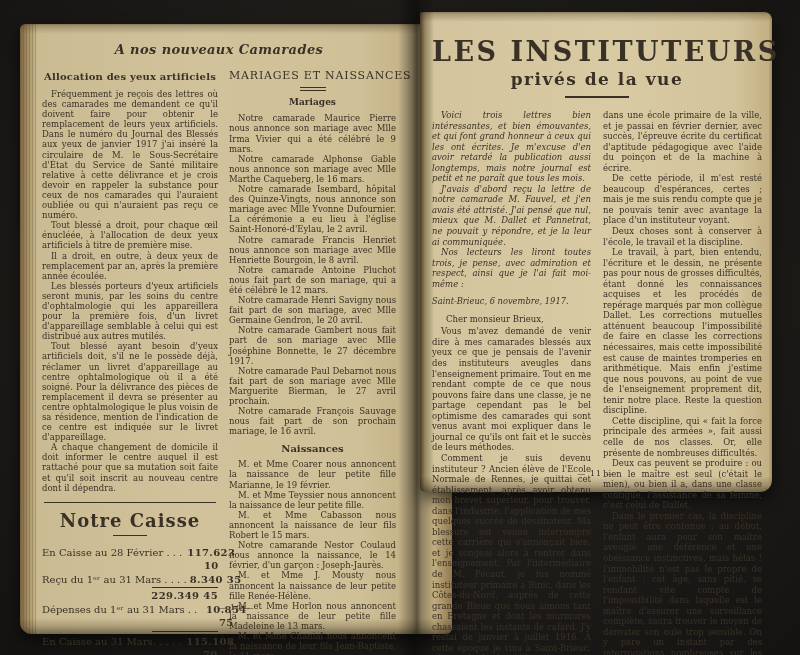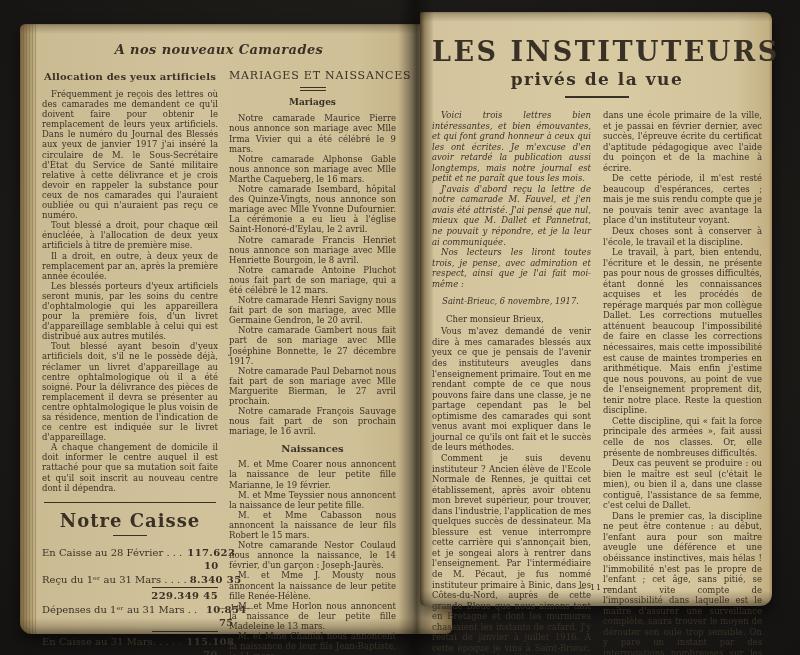--- a/index.html
+++ b/index.html
@@ -3,21 +3,21 @@
 <meta charset="utf-8">
 <style>
   html,body{margin:0;padding:0;background:#1b1917;}
   .scene{position:relative;width:800px;height:655px;overflow:hidden;
          background:radial-gradient(ellipse at 50% 45%, #262320 0%, #1e1c19 55%, #141311 100%);
          font-family:"DejaVu Serif", serif;color:#3a3126;}
   .page{position:absolute;box-shadow:0 7px 16px rgba(0,0,0,.6);}
   .page-left{left:20px;top:24px;width:390px;height:610px;
     border-radius:6px 2px 6px 12px;
     background:linear-gradient(90deg,#97815a 0px,#bda878 8px,#cbbb93 18px,#d1c29b 40%,#cfc097 78%,#bfab80 96%,#92794e 100%);padding-left:42px;}
-  .page-right{left:420px;top:12px;width:352px;height:594px;
+  .page-right{left:420px;top:12px;width:352px;height:480px;
     border-radius:2px 8px 12px 6px;
     background:linear-gradient(90deg,#6e5a39 0px,#b7a377 5px,#d3c49d 14px,#d8caa3 55%,#d3c39b 90%,#c3b084 99%,#a28c60 100%);}
   .page::after{content:"";position:absolute;left:0;right:0;bottom:0;height:16px;border-radius:inherit;
     background:linear-gradient(180deg,rgba(0,0,0,0) 0%,rgba(60,45,22,.25) 55%,rgba(25,18,8,.5) 100%);}
   .page::before{content:"";position:absolute;left:0;right:0;top:0;height:10px;border-radius:inherit;
     background:linear-gradient(0deg,rgba(0,0,0,0) 0%,rgba(70,55,30,.30) 80%,rgba(40,30,14,.45) 100%);}
   .deckle{position:absolute;left:0;top:0;bottom:0;width:16px;border-radius:6px 0 0 12px;
     background:repeating-linear-gradient(90deg,rgba(100,78,45,.30) 0 1px,rgba(0,0,0,0) 1px 3px),
                linear-gradient(90deg,rgba(90,70,40,.45),rgba(0,0,0,0));}
   .gutter-shadow{position:absolute;left:398px;top:0;width:36px;height:655px;pointer-events:none;
@@ -60,21 +60,21 @@
   .pnum-right{bottom:14px;}
 
   
   .rp-content{position:absolute;left:12px;top:24px;width:330px;}
   .rp-title{text-align:center;font-weight:bold;font-size:27px;letter-spacing:2.5px;margin:0;white-space:nowrap;}
   .rp-subtitle{text-align:center;font-weight:bold;font-size:17px;letter-spacing:1.5px;margin:2px 0 0 0;}
   .rp-rule{width:64px;border-top:2px solid #3a3126;margin:7px auto 12px auto;}
   .rp-cols{display:flex;gap:12px;}
   .rp-col{width:159px;}
   .rp-col .body-txt{line-height:10.55px;}
-  .dateline{text-align:center;font-style:italic;font-size:8.3px;margin:7px 2px 7px 0 !important;text-indent:0 !important;}
+  .dateline{text-align:left;font-style:italic;font-size:8.3px;margin:7px 2px 7px 0 !important;text-indent:0 !important;}
   .salutation{text-indent:14px !important;margin-bottom:2px !important;}
 </style>
 </head>
 <body>
 
 <div class="scene">
 
   <div class="page page-left">
     <div class="deckle"></div>
     <div class="lp-content">

